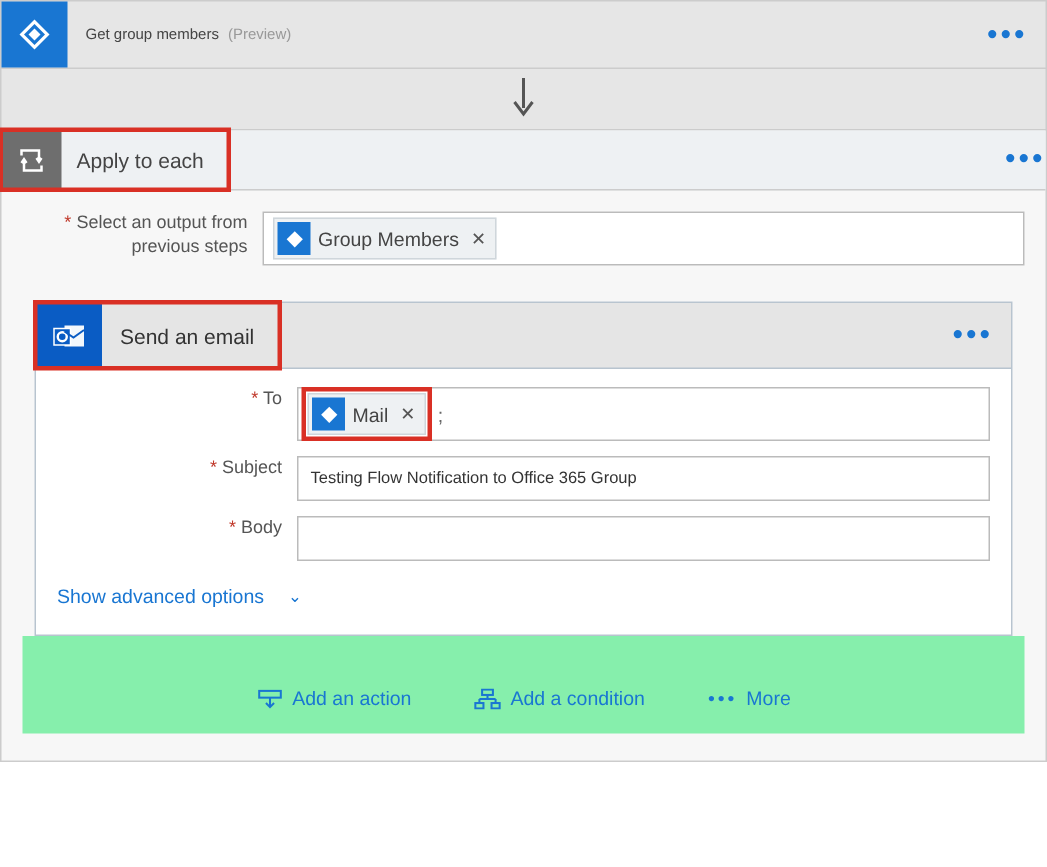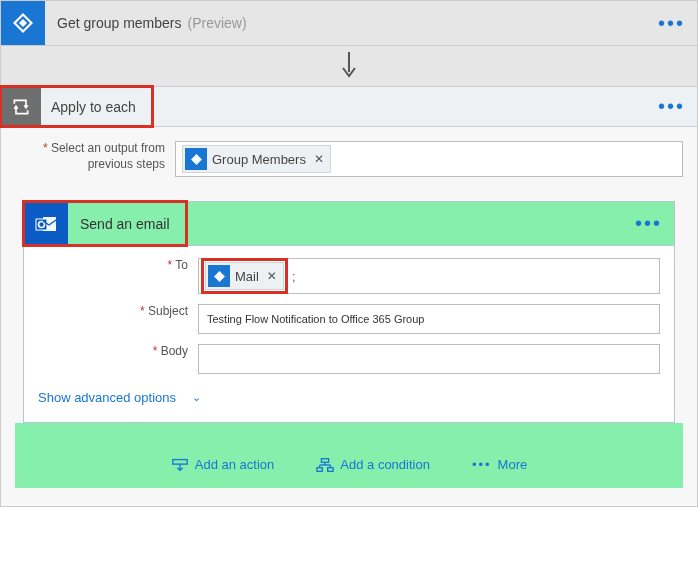--- a/index.html
+++ b/index.html
@@ -18,39 +18,38 @@
     height: 44px;
     padding: 0 12px 0 0;
   }
   .azure-icon {
     width: 44px; height: 44px;
     background: #1976d2;
     display: flex; align-items: center; justify-content: center;
     margin: 0;
   }
   .azure-icon svg { width: 24px; height: 24px; }
-  .step1-title { margin-left: 12px; font-size: 14px; color: #444; display: flex; gap: 6px; align-items: baseline;}
+  .step1-title { margin-left: 12px; font-size: 10px; color: #444; display: flex; gap: 6px; align-items: baseline;}
   .preview { color: #999; }
   .dots { color: #1976d2; font-size: 20px; letter-spacing: 2px; cursor: pointer; margin-left: auto; }
 
   .arrow-down { display:flex; justify-content:center; padding:6px 0 8px 0; background:#e6e6e6; border-left:1px solid #ccc; border-right:1px solid #ccc;}
   .arrow-down svg { width:20px; height:26px; }
 
   
   .apply-card {
     border: 1px solid #ccc;
     background: #f7f7f7;
   }
   .apply-header {
     display: flex;
     align-items: center;
     height: 40px;
     background: #eef1f3;
     border-bottom: 1px solid #ccc;
-    padding-right: 12px;
   }
   .apply-icon {
     width: 40px; height: 40px;
     background: #6e6e6e;
     display:flex; align-items:center; justify-content:center;
   }
   .apply-icon svg { width:20px; height:20px; fill:#fff; }
   .apply-title { margin-left: 10px; font-size: 14px; color: #444; }
   .hl-red { position: relative; }
   .hl-red::after {
@@ -81,21 +80,21 @@
   .token .close { color:#555; font-size:12px; cursor:pointer; margin-left:3px;}
 
   
   .email-card {
     margin: 24px 8px 0 8px;
     border:1px solid #b8c4cf;
     background:#fff;
   }
   .email-header {
     display:flex; align-items:center; height:44px;
-    background:#86efac; border-bottom:1px solid #b8c4cf;
+    background:#e5e5e5; border-bottom:1px solid #b8c4cf;
     padding-right:12px;
   }
   .email-icon {
     width:44px; height:44px; background:#0a5cc4;
     display:flex; align-items:center; justify-content:center;
   }
   .email-icon svg { width:24px; height:24px; }
   .email-title { margin-left:12px; font-size:14px; color:#333; }
 
   .email-body { padding:12px 14px 16px 14px; }

